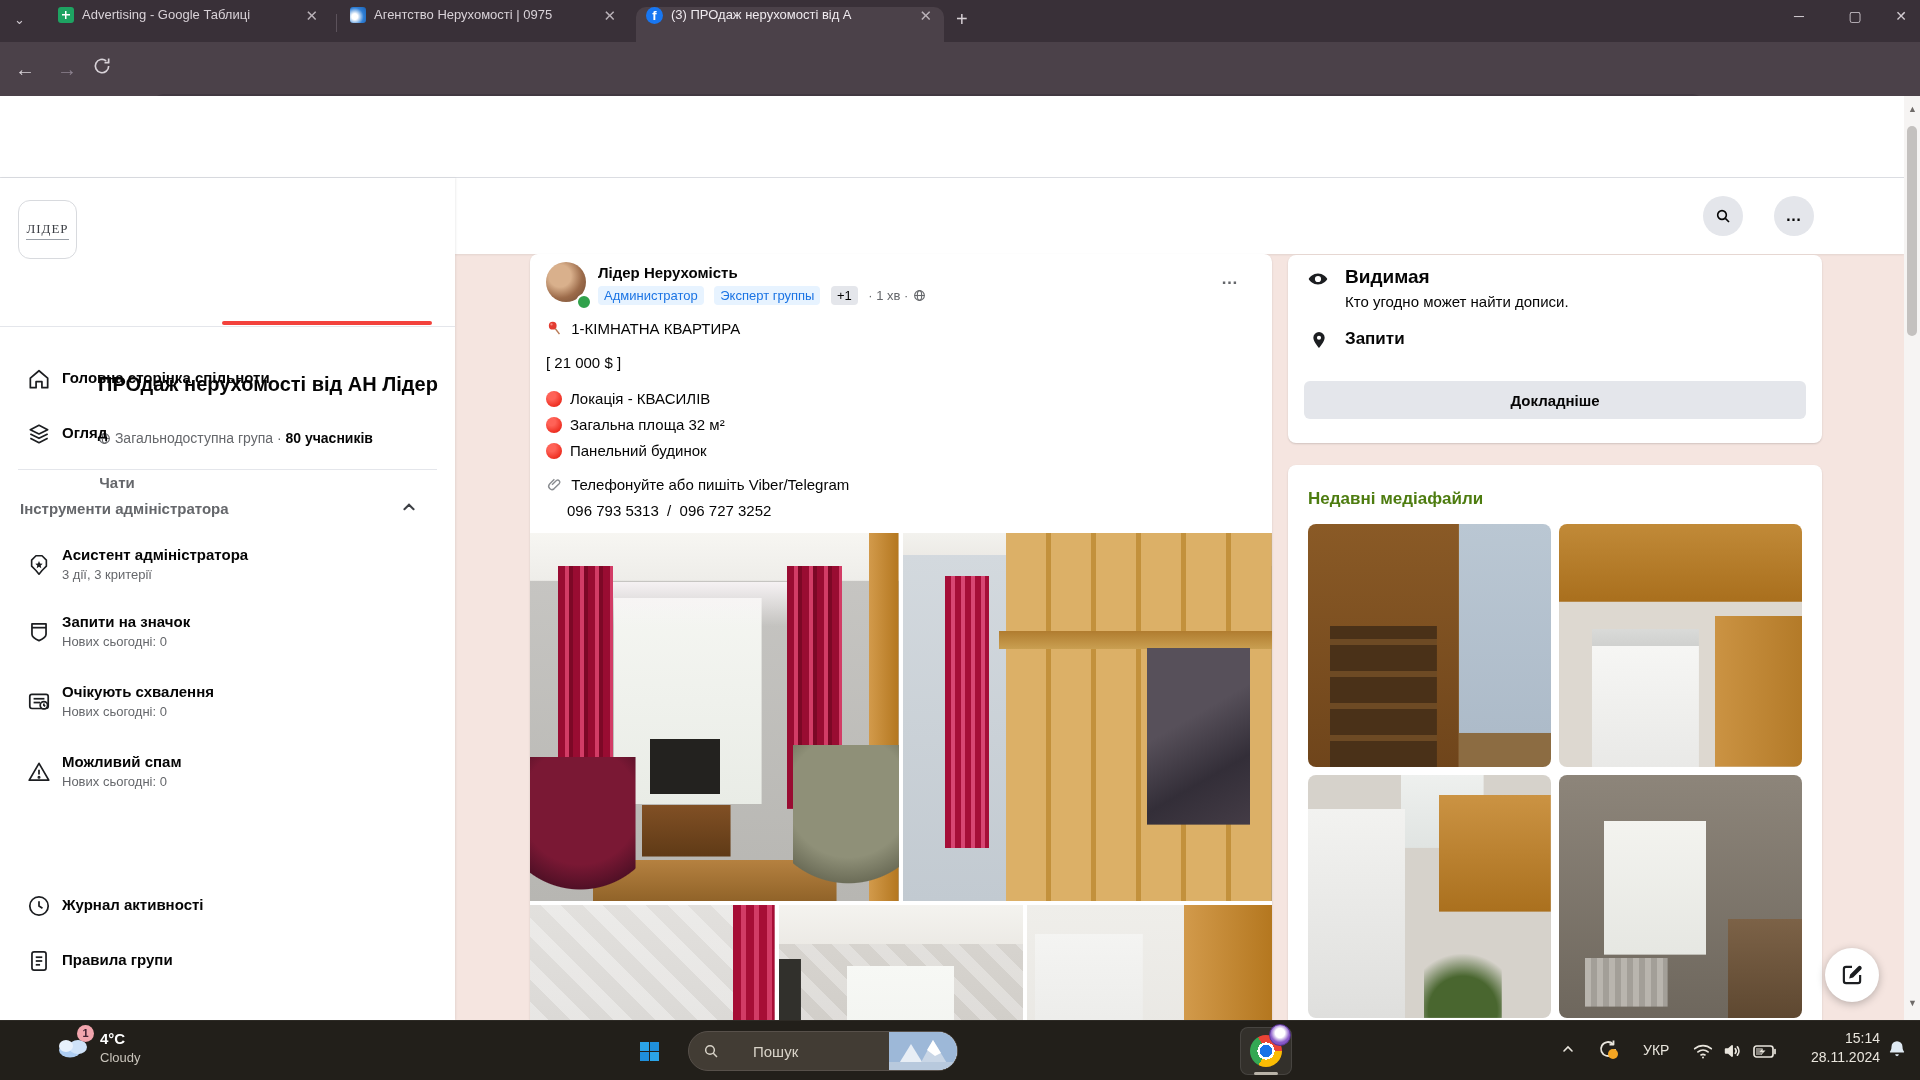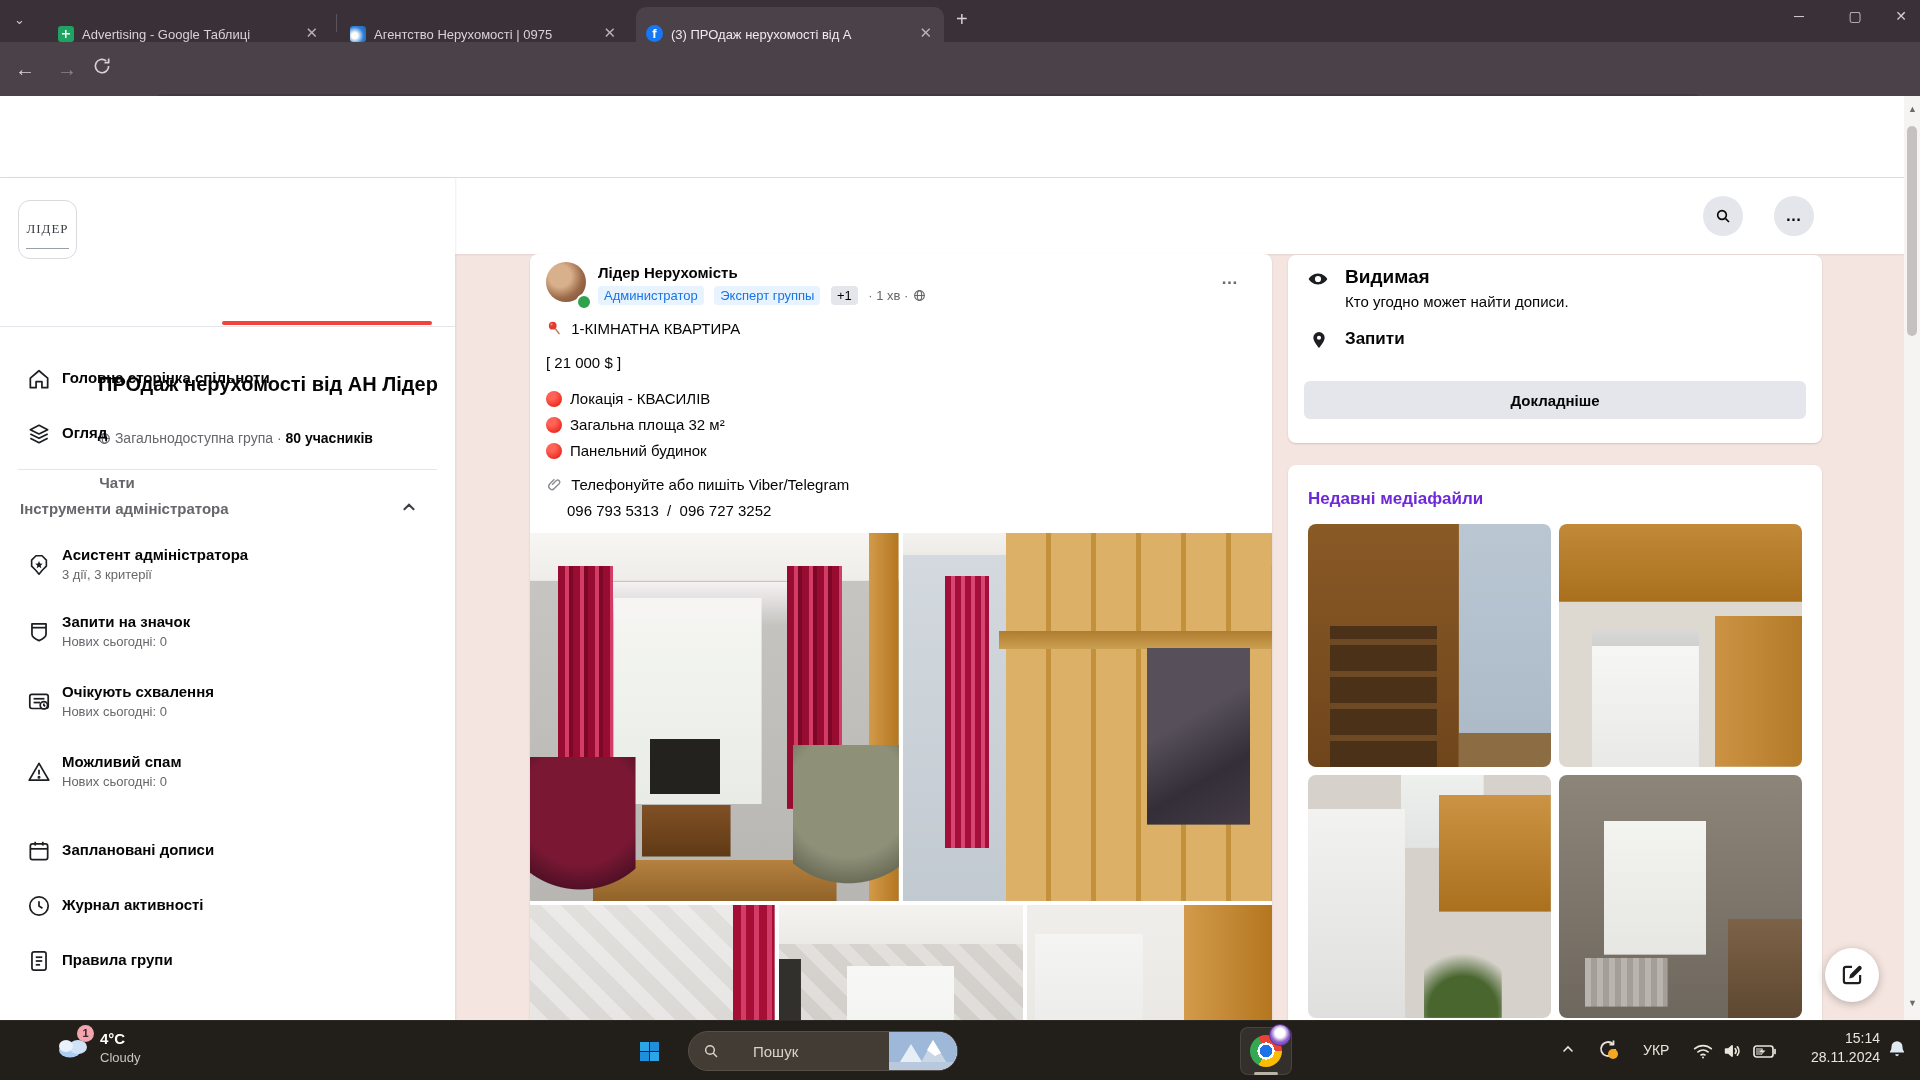--- a/index.html
+++ b/index.html
@@ -1,21 +1,21 @@
 <!DOCTYPE html>
 <html style="--fb-blue: #1877F2; --accent-red: #f3423c; --page-pink: #f5e5e0; --chip-bg: #e7f3ff; --chip-text: #1b74e4; --online-green: #31a24c; --notif-red: #e41e3f; --chrome-dark: #393038; --chrome-toolbar: #4b4149; --taskbar-bg: #221f1a;"><head>
 <meta charset="utf-8">
 <style>
   html,body{margin:0;padding:0;background:#111;font-family:"Liberation Sans","DejaVu Sans",sans-serif;}
   .screen{position:relative;width:1920px;height:1080px;overflow:hidden;background:#fff;}
   .abs{position:absolute;}
   svg{display:block;}
   
   .tabstrip{left:0;top:0;width:1920px;height:42px;background:var(--chrome-dark);}
-  .tab{top:7px;height:35px;border-radius:10px 10px 0 0;display:flex;align-items:flex-end;padding:0 10px;box-sizing:border-box;color:#d9d2d8;font-size:13px;}
+  .tab{top:7px;height:35px;border-radius:10px 10px 0 0;display:flex;align-items:flex-start;padding:0 10px;box-sizing:border-box;color:#d9d2d8;font-size:13px;}
   .tab .ttl{flex:1;white-space:nowrap;overflow:hidden;margin:0 8px;}
   .tab .x{color:#b9b1b8;font-size:15px;padding:0 2px;}
   .tab.active{background:var(--chrome-toolbar);color:#efeaef;}
   .toolbar{left:0;top:42px;width:1920px;height:54px;background:var(--chrome-toolbar);}
   .tbtn{color:#d8d2d8;font-size:20px;line-height:54px;text-align:center;width:34px;height:54px;}
   .omni{left:148px;top:52px;width:1560px;height:34px;border-radius:17px;background:#413841;display:flex;align-items:center;color:#e8e4ea;font-size:14px;}
   .winctl{top:0;height:34px;width:46px;color:#d3ccd2;font-size:14px;line-height:32px;text-align:center;}
   
   .fbheader{left:0;top:96px;width:1920px;height:82px;background:#fff;border-bottom:1px solid #dcdee3;box-sizing:border-box;}
   .fbsearch{left:83px;top:119px;width:347px;height:50px;border-radius:25px;background:#f0f2f5;display:flex;align-items:center;padding:0 0 0 14px;box-sizing:border-box;}
@@ -205,21 +205,21 @@
       <svg width="16" height="16" viewBox="0 0 24 24" fill="none" stroke="#050505" stroke-width="2.4">
           <circle cx="10.5" cy="10.5" r="6.5"></circle>
           <line x1="15.5" y1="15.5" x2="21" y2="21"></line>
         </svg>
     </div>
     <div class="abs cbtn" style="left:1319px;top:18px;width:40px;height:40px;font-weight:bold;color:#050505;letter-spacing:1px;">…</div>
   </div>
 
   <div class="abs sidebar">
     <div class="abs" style="left:18px;top:22px;width:57px;height:57px;border:1px solid #d8dade;border-radius:12px;background:#fff;text-align:center;">
-      <span style="display:inline-block;margin-top:20px;font-family:'Liberation Serif','DejaVu Serif',serif;font-size:13px;letter-spacing:1px;color:#3b3e44;border-bottom:1px solid #9aa0a8;padding-bottom:11px;">ЛІДЕР</span>
+      <span style="display:inline-block;margin-top:20px;font-family:'Liberation Serif','DejaVu Serif',serif;font-size:13px;letter-spacing:1px;color:#3b3e44;border-bottom:1px solid #9aa0a8;padding-bottom:2px;">ЛІДЕР</span>
     </div>
     <div class="abs gtitle">ПРОдаж нерухомості від АН Лідер</div>
     <div class="abs gmeta">
       <svg width="13" height="13" viewBox="0 0 24 24" fill="none" stroke="#65676b" stroke-width="2" style="display:inline-block;vertical-align:-2px;">
           <circle cx="12" cy="12" r="9"></circle>
           <ellipse cx="12" cy="12" rx="4" ry="9"></ellipse>
           <line x1="3" y1="12" x2="21" y2="12"></line>
         </svg>
       <span>Загальнодоступна група ·</span>
       <span style="color:#050505;font-weight:bold;">80 учасників</span>
@@ -290,31 +290,20 @@
     <div class="abs srow" style="top:567px;">
       <span class="ic">
           <svg width="26" height="26" viewBox="0 0 24 24" fill="none" stroke="#1c1e21" stroke-width="1.6" stroke-linejoin="round">
             <path d="M12 4 21 19.5H3z"></path>
             <line x1="12" y1="10" x2="12" y2="14.2"></line>
             <circle cx="12" cy="16.8" r="0.6" fill="#1c1e21"></circle>
           </svg>
         </span>
       <span class="lbl">Можливий спам</span>
       <span class="sub">Нових сьогодні: 0</span>
-    </div>
-    <div class="abs srow" style="top:646px;">
-      <span class="ic">
-          <svg width="26" height="26" viewBox="0 0 24 24" fill="none" stroke="#1c1e21" stroke-width="1.6">
-            <rect x="4" y="5.5" width="16" height="14.5" rx="2"></rect>
-            <line x1="4" y1="10" x2="20" y2="10"></line>
-            <line x1="8.5" y1="3.5" x2="8.5" y2="7"></line>
-            <line x1="15.5" y1="3.5" x2="15.5" y2="7"></line>
-          </svg>
-        </span>
-      <span class="lbl solo">Заплановані дописи</span>
     </div>
     <div class="abs srow" style="top:701px;">
       <span class="ic">
           <svg width="26" height="26" viewBox="0 0 24 24" fill="none" stroke="#1c1e21" stroke-width="1.6">
             <circle cx="12" cy="12" r="8.5"></circle>
             <path d="M12 7.5V12l3.2 2"></path>
           </svg>
         </span>
       <span class="lbl solo">Журнал активності</span>
     </div>
@@ -386,21 +375,21 @@
     <span class="abs" style="left:21px;top:73px;">
       <svg width="20" height="24" viewBox="0 0 24 24" fill="#1c1e21">
           <path d="M12 2.5a6.8 6.8 0 0 0-6.8 6.8C5.2 14 12 21.5 12 21.5s6.8-7.5 6.8-12.2A6.8 6.8 0 0 0 12 2.5zm0 9.3a2.5 2.5 0 1 1 0-5 2.5 2.5 0 0 1 0 5z"></path>
         </svg>
     </span>
     <div class="abs" style="left:57px;top:74px;font-size:17px;font-weight:bold;color:#050505;">Запити</div>
     <button class="abs" style="left:16px;top:126px;width:502px;height:38px;border:none;border-radius:6px;background:#e4e6eb;font-size:15px;font-weight:bold;color:#050505;font-family:inherit;text-align:center;">Докладніше</button>
   </div>
 
   <div class="abs card" style="left:1288px;top:465px;width:534px;height:555px;border-radius:8px 8px 0 0;overflow:hidden;">
-    <div class="abs" style="left:20px;top:24px;font-size:17px;font-weight:bold;color:#6d28d9;">Недавні медіафайли</div>
+    <div class="abs" style="left:20px;top:24px;font-size:17px;font-weight:bold;color:#4d7c0f;">Недавні медіафайли</div>
     <div class="photo m1" style="left:20px;top:59px;width:243px;height:243px;border-radius:8px;"></div>
     <div class="photo m2" style="left:271px;top:59px;width:243px;height:243px;border-radius:8px;"></div>
     <div class="photo m3" style="left:20px;top:310px;width:243px;height:243px;border-radius:8px;"></div>
     <div class="photo m4" style="left:271px;top:310px;width:243px;height:243px;border-radius:8px;"></div>
   </div>
 
   <div class="abs" style="left:1825px;top:948px;width:54px;height:54px;border-radius:50%;background:#fff;box-shadow:0 2px 8px rgba(0,0,0,.25);display:flex;align-items:center;justify-content:center;">
     <svg width="26" height="26" viewBox="0 0 24 24" fill="none" stroke="#1c1e21" stroke-width="2">
         <path d="M12 4.5H6.5a2 2 0 0 0-2 2v11a2 2 0 0 0 2 2h11a2 2 0 0 0 2-2V12"></path>
         <path d="M17.7 4.2a1.9 1.9 0 0 1 2.7 2.7L13 14.3l-3.6.9.9-3.6z" fill="#1c1e21" stroke="none"></path>

